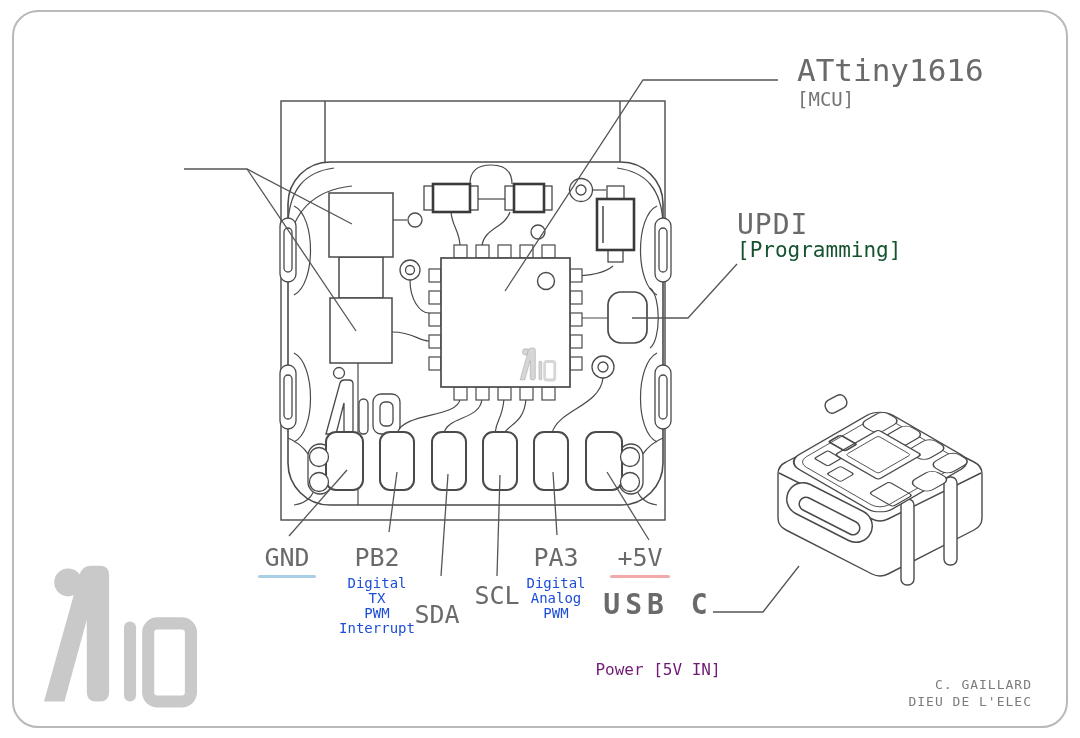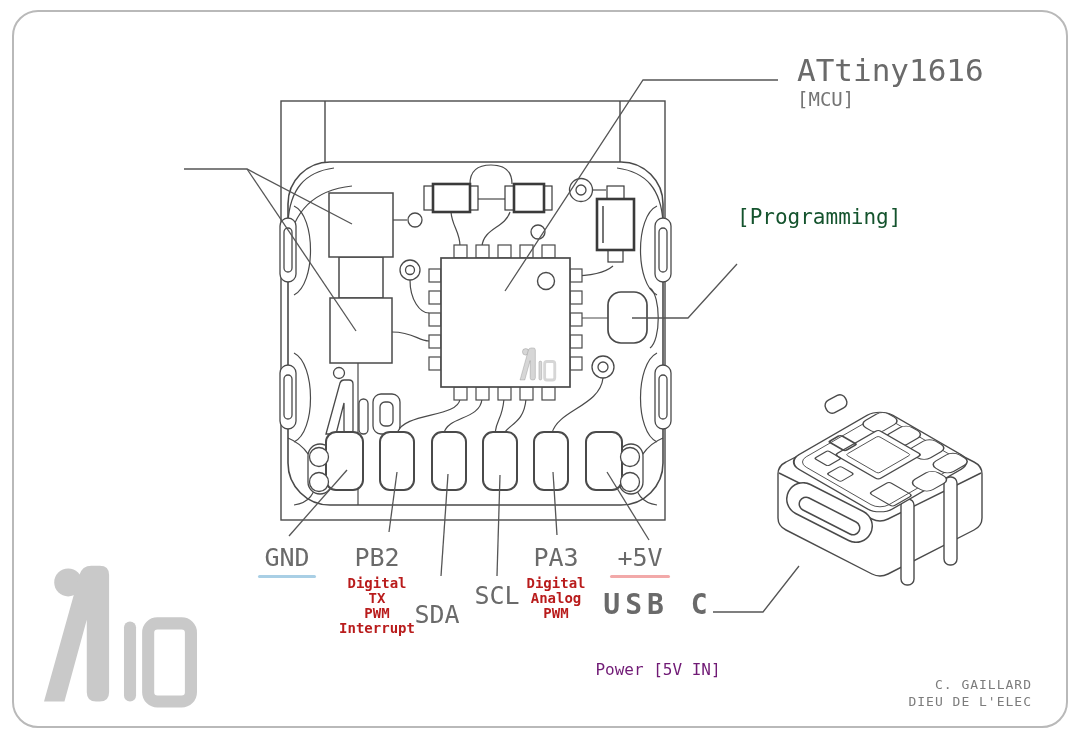--- a/index.html
+++ b/index.html
@@ -17,21 +17,21 @@
   .mcu-part{font-size:31px;line-height:36px;}
   .mcu-tag{font-size:19px;line-height:22px;color:#757575;}
   .updi-block{left:737px;top:208px;}
   .updi-part{font-size:28px;line-height:33px;letter-spacing:1px;}
   .updi-tag{font-size:21px;line-height:19px;color:#14532d;}
   .pin-label{position:absolute;transform:translateX(-50%);text-align:center;color:#6a6a6a;}
   .pin-name{font-size:25px;line-height:29px;white-space:nowrap;}
   .pin-underline{height:3px;border-radius:2px;margin:3px auto 0;}
   .u-gnd{background:#a9cfe5;width:58px;}
   .u-5v{background:#f2a9a9;width:60px;}
-  .fn-list{margin-top:4px;font-size:14px;font-weight:bold;line-height:15px;color:#b91c1c;}
+  .fn-list{margin-top:4px;font-size:14px;font-weight:normal;line-height:15px;color:#1d4ed8;}
   .usb-block{left:658px;top:589px;transform:translateX(-50%);text-align:center;}
   .usb-part{font-size:28px;line-height:32px;letter-spacing:5px;white-space:nowrap;font-weight:bold;}
   .usb-tag{font-size:16px;line-height:18px;color:#701a75;white-space:nowrap;margin-top:40px;}
   .credit{right:48px;top:676px;text-align:right;font-size:13px;line-height:17px;
           letter-spacing:1px;color:#7c7c7c;}
 </style>
 </head>
 <body>
 
 <div id="stage">
@@ -235,20 +235,21 @@
     <use href="#aioLogo" transform="translate(44,562) scale(0.93)" color="#c9c9c9"></use>
   </svg>
 
 
   <div class="lbl mcu-block">
     <div class="mcu-part">ATtiny1616</div>
     <div class="mcu-tag">[MCU]</div>
   </div>
 
   <div class="lbl updi-block">
+    <div class="updi-part">UPDI</div>
     <div class="updi-tag">[Programming]</div>
   </div>
 
   <div class="pin-label" style="left:287px;top:543px;">
     <div class="pin-name">GND</div>
     <div class="pin-underline u-gnd"></div>
   </div>
   <div class="pin-label" style="left:377px;top:543px;">
     <div class="pin-name">PB2</div>
     <div class="fn-list">

